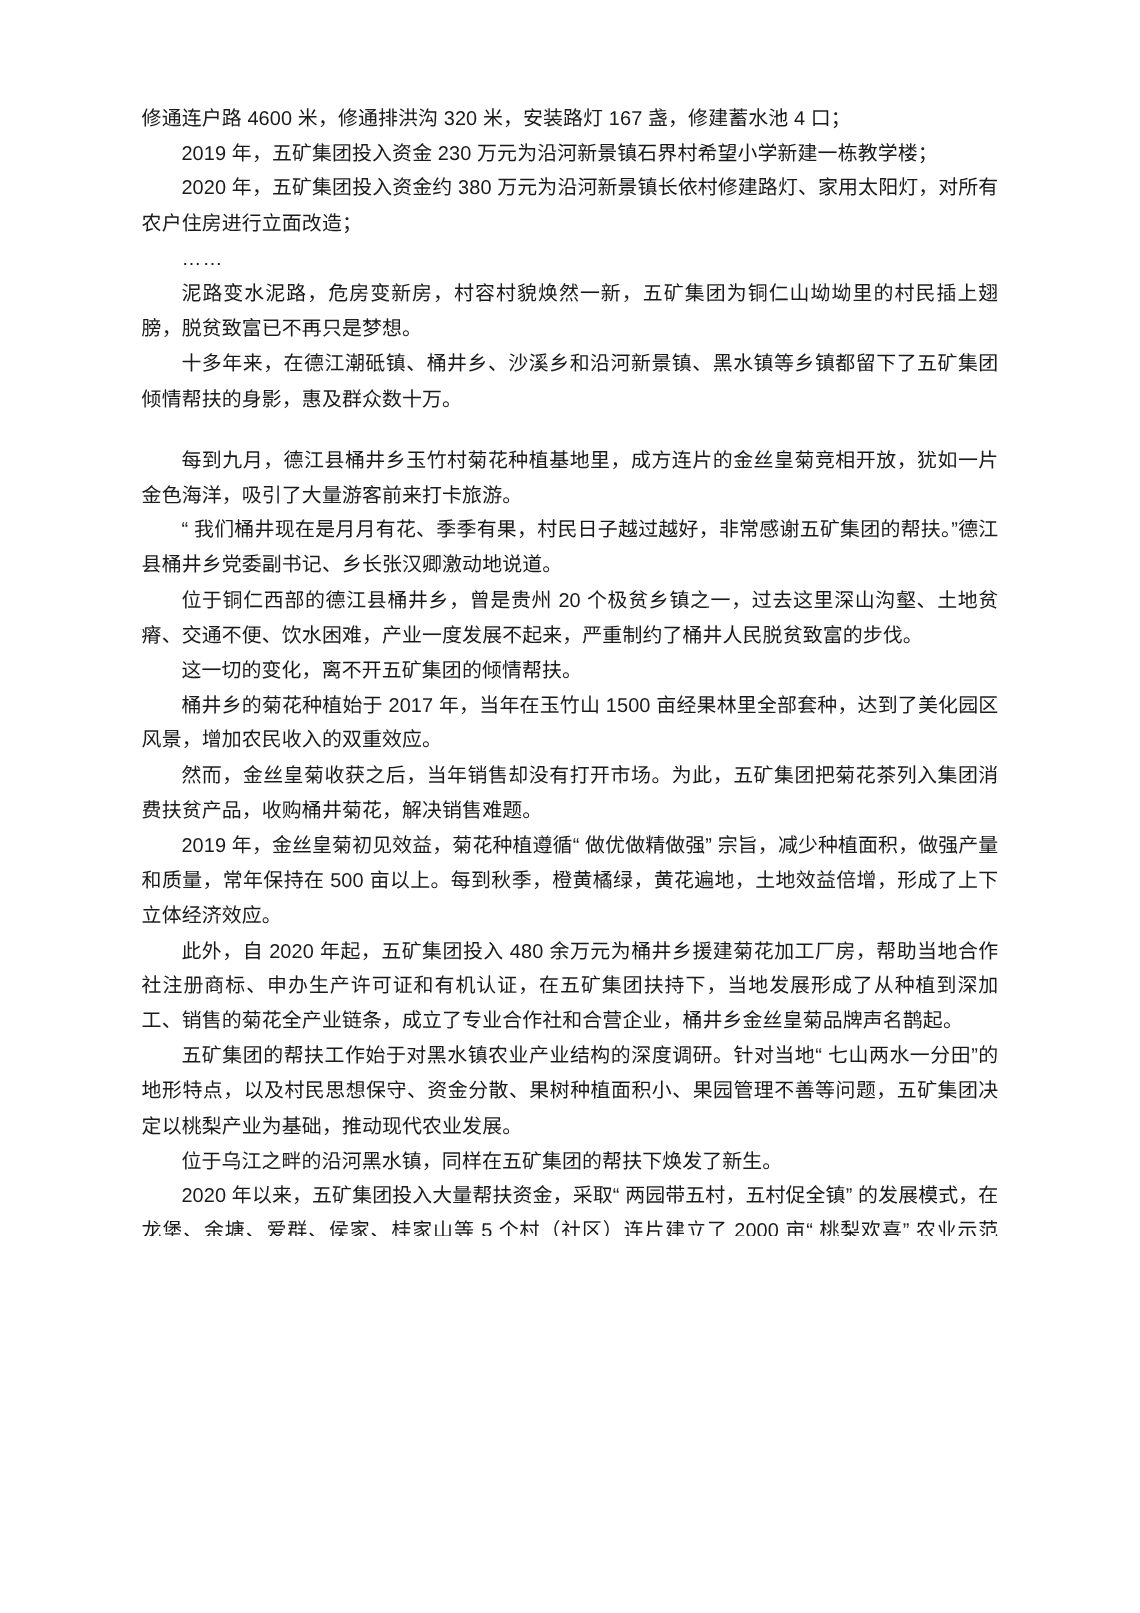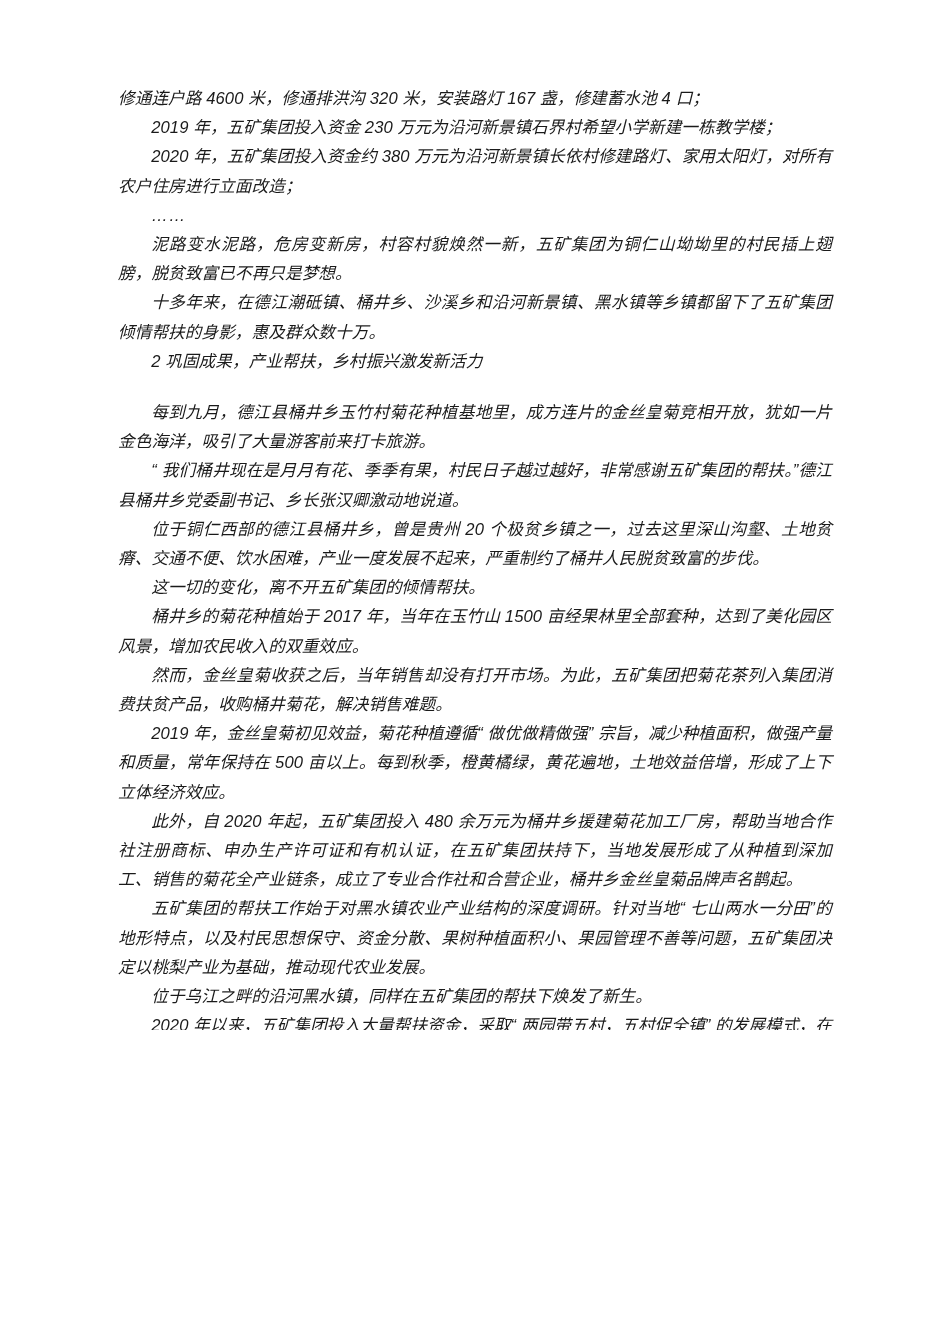--- a/index.html
+++ b/index.html
@@ -9,21 +9,20 @@
     background: #ffffff;
   }
 
   .page {
     position: relative;
     width: 950px;
     height: 1030px;
     background: #ffffff;
     overflow: hidden;
     font-family: "Liberation Sans", "DejaVu Sans", sans-serif;
-    font-style: italic;
   }
 
   .content {
     position: absolute;
     left: 118px;
     top: 84px;
     width: 714px;
   }
 
   .para {
@@ -112,21 +111,20 @@
 
 <div class="page">
 
   <div class="content" id="body-container">
       <p class="para no-indent">修通连户路 4600 米，修通排洪沟 320 米，安装路灯 167 盏，修建蓄水池 4 口；</p>
       <p class="para indent">2019 年，五矿集团投入资金 230 万元为沿河新景镇石界村希望小学新建一栋教学楼；</p>
       <p class="para indent">2020 年，五矿集团投入资金约 380 万元为沿河新景镇长依村修建路灯、家用太阳灯，对所有农户住房进行立面改造；</p>
       <p class="para dots">……</p>
       <p class="para indent">泥路变水泥路，危房变新房，村容村貌焕然一新，五矿集团为铜仁山坳坳里的村民插上翅膀，脱贫致富已不再只是梦想。</p>
       <p class="para indent">十多年来，在德江潮砥镇、桶井乡、沙溪乡和沿河新景镇、黑水镇等乡镇都留下了五矿集团倾情帮扶的身影，惠及群众数十万。</p>
-      <p class="para heading">2 巩固成果，产业帮扶，乡村振兴激发新活力</p>
       <div class="gap-block"></div>
       <p class="para indent">每到九月，德江县桶井乡玉竹村菊花种植基地里，成方连片的金丝皇菊竞相开放，犹如一片金色海洋，吸引了大量游客前来打卡旅游。</p>
       <p class="para indent">“ 我们桶井现在是月月有花、季季有果，村民日子越过越好，非常感谢五矿集团的帮扶。”德江县桶井乡党委副书记、乡长张汉卿激动地说道。</p>
       <p class="para indent">位于铜仁西部的德江县桶井乡，曾是贵州 20 个极贫乡镇之一，过去这里深山沟壑、土地贫瘠、交通不便、饮水困难，产业一度发展不起来，严重制约了桶井人民脱贫致富的步伐。</p>
       <p class="para indent">这一切的变化，离不开五矿集团的倾情帮扶。</p>
       <p class="para indent">桶井乡的菊花种植始于 2017 年，当年在玉竹山 1500 亩经果林里全部套种，达到了美化园区风景，增加农民收入的双重效应。</p>
       <p class="para indent">然而，金丝皇菊收获之后，当年销售却没有打开市场。为此，五矿集团把菊花茶列入集团消费扶贫产品，收购桶井菊花，解决销售难题。</p>
       <p class="para indent">2019 年，金丝皇菊初见效益，菊花种植遵循“ 做优做精做强” 宗旨，减少种植面积，做强产量和质量，常年保持在 500 亩以上。每到秋季，橙黄橘绿，黄花遍地，土地效益倍增，形成了上下立体经济效应。</p>
       <p class="para indent">此外，自 2020 年起，五矿集团投入 480 余万元为桶井乡援建菊花加工厂房，帮助当地合作社注册商标、申办生产许可证和有机认证，在五矿集团扶持下，当地发展形成了从种植到深加工、销售的菊花全产业链条，成立了专业合作社和合营企业，桶井乡金丝皇菊品牌声名鹊起。</p>
       <p class="para indent">五矿集团的帮扶工作始于对黑水镇农业产业结构的深度调研。针对当地“ 七山两水一分田”的地形特点，以及村民思想保守、资金分散、果树种植面积小、果园管理不善等问题，五矿集团决定以桃梨产业为基础，推动现代农业发展。</p>

